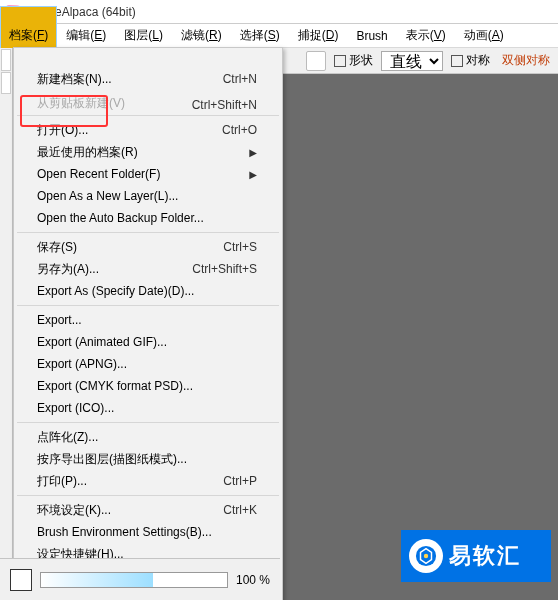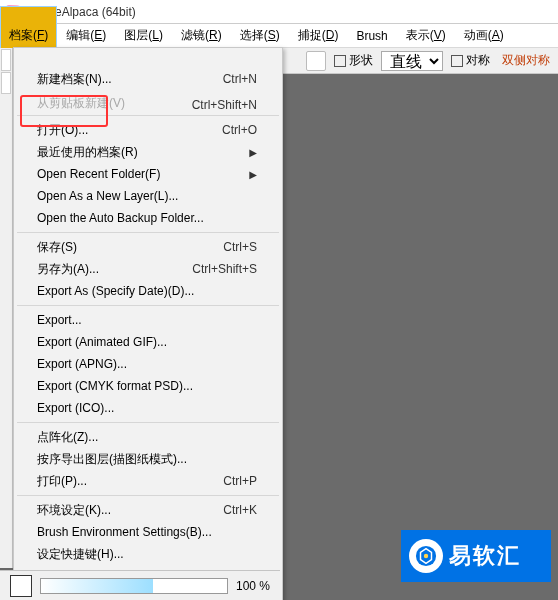--- a/index.html
+++ b/index.html
@@ -25,21 +25,21 @@
 
 .dropdown { position: absolute; left: 13px; top: 47px; width: 270px; background: #f2f2f2; border: 1px solid #c8c8c8; box-shadow: 2px 2px 4px rgba(0,0,0,.25); font-size: 12px; padding: 20px 1px; }
 .dropdown .mi { display: flex; align-items: center; height: 22px; padding: 0 24px 0 22px; cursor: default; white-space: nowrap; }
 .dropdown .mi .lbl { flex: 1; }
 .dropdown .mi .sc { color: #333; font-size: 12px; }
 .dropdown .mi .arrow { margin-left: auto; font-size: 10px; color: #333; }
 .dropdown .mi.disabled { color: #a9a9a9; align-items: flex-end; }
 .dropdown .sep { height: 1px; background: #d6d6d6; margin: 3px 2px; }
 .highlight-box { position: absolute; border: 2px solid #ff3333; border-radius: 3px; pointer-events: none; }
 
-.footer { position: absolute; left: 0; bottom: 0; height: 30px; width: 280px; background: #f0f0f0; border-top: 1px solid #c4c4c4; display: flex; align-items: center; gap: 8px; padding: 0 10px; font-size: 12px; }
+.footer { position: absolute; left: 0; bottom: 0; height: 42px; width: 280px; background: #f0f0f0; border-top: 1px solid #c4c4c4; display: flex; align-items: center; gap: 8px; padding: 0 10px; font-size: 12px; }
 .footer .swatch { width: 22px; height: 22px; border: 1px solid #333; background:#fff; }
 .footer .zoom-bar { flex: 1; height: 16px; background: linear-gradient(to right,#fff 0%,#9ddfff 60%,#fff 60%); border: 1px solid #999; }
 
 .logo-badge { position: absolute; right: 7px; bottom: 18px; width: 150px; height: 52px; background: #0072e5; color: #fff; display: flex; align-items: center; font-size: 22px; font-weight: 700; letter-spacing: 2px; padding-left: 48px; }
 .logo-badge .icon { position: absolute; left: 8px; width: 34px; height: 34px; border-radius: 50%; background: #fff; display: flex; align-items: center; justify-content: center; }
 .logo-badge .icon svg { width: 22px; height: 22px; }
 </style>
 </head>
 <body>
 

